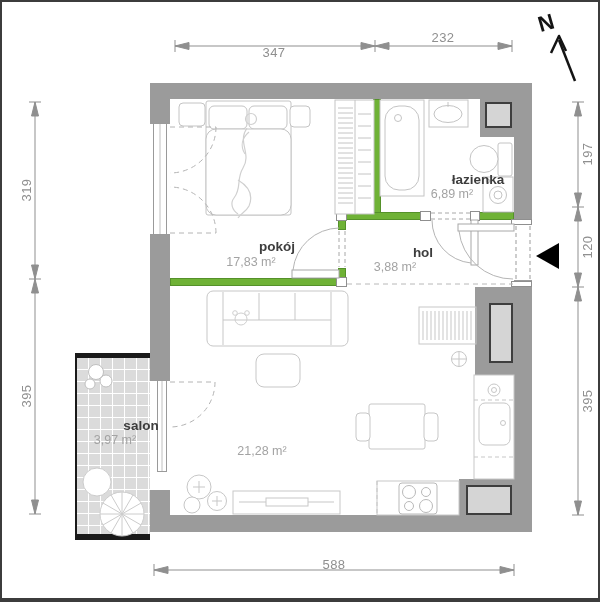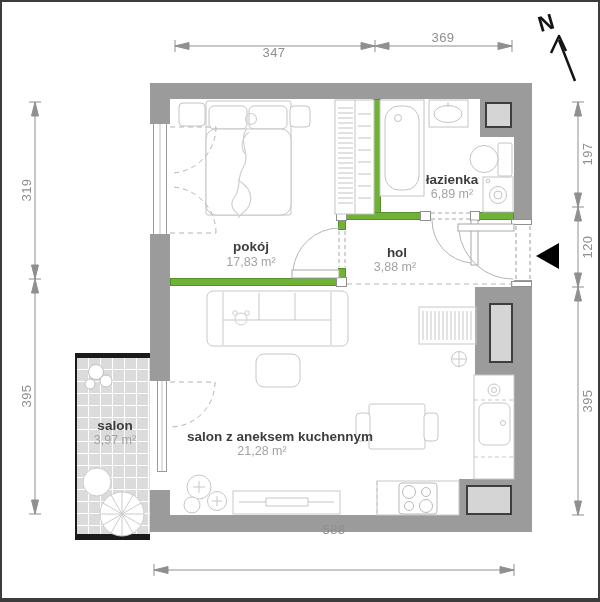--- a/index.html
+++ b/index.html
@@ -14,21 +14,21 @@
   .jamb{position:absolute;background:#fff;border:1px solid #8f8f8f;box-sizing:border-box;}
   .frame{position:absolute;background:#fff;border:1px solid #9a9a9a;box-sizing:border-box;}
   .blackbar{position:absolute;background:#1a1a1a;}
   .tiles{position:absolute;background-color:#dbdbdb;
     background-image:
       repeating-linear-gradient(to right,transparent 0,transparent 11px,#ffffff 11px,#ffffff 12px),
       repeating-linear-gradient(to bottom,transparent 0,transparent 11px,#ffffff 11px,#ffffff 12px);}
   .dimh,.dimv{position:absolute;color:#8f8f8f;font-size:13px;line-height:1;letter-spacing:.5px;white-space:nowrap;}
   .dimh{transform:translate(-50%,-50%);}
   .dimv{transform:translate(-50%,-50%) rotate(-90deg);}
-  .rname{position:absolute;transform:translate(-50%,-50%);font-size:13.5px;font-weight:700;color:#3d3d3d;white-space:nowrap;}
+  .rname{position:absolute;transform:translate(-50%,-50%);font-size:13.5px;font-weight:700;color:#3d3d3d;white-space:nowrap;margin-left:26px;}
   .rarea{position:absolute;transform:translate(-50%,-50%);font-size:12.5px;color:#a3a3a3;white-space:nowrap;}
   svg{position:absolute;left:0;top:0;}
 </style>
 </head>
 <body>
 
 <div id="canvas">
 
   <div class="wall" style="left:148px;top:81px;width:382px;height:16px"></div>
   <div class="wall" style="left:148px;top:81px;width:20px;height:41px"></div>
@@ -265,36 +265,35 @@
     </g>
 
     <g>
       <line x1="573" y1="79" x2="557" y2="38" stroke="#141414" stroke-width="2.5"></line>
       <path d="M549,51 L557,34 L564,49" fill="none" stroke="#141414" stroke-width="2.5" stroke-linejoin="round"></path>
       <text x="536" y="28" font-size="22" font-weight="bold" fill="#141414" font-family="Liberation Sans, sans-serif" transform="rotate(-16 545 20)">N</text>
     </g>
   </svg>
 
   <div class="dimh" style="left:272px;top:50px">347</div>
-  <div class="dimh" style="left:441px;top:35px">369</div>
-  <div class="dimh" style="left:332px;top:527px">588</div>
+  <div class="dimh" style="left:441px;top:35px">232</div>
+  <div class="dimh" style="left:332px;top:562px">588</div>
   <div class="dimv" style="left:24px;top:188px">319</div>
   <div class="dimv" style="left:24px;top:394px">395</div>
   <div class="dimv" style="left:585px;top:152px">197</div>
   <div class="dimv" style="left:585px;top:245px">120</div>
   <div class="dimv" style="left:585px;top:399px">395</div>
 
   <div class="rname" style="left:249px;top:244px">pokój</div>
   <div class="rarea" style="left:249px;top:260px">17,83 m²</div>
 
   <div class="rname" style="left:450px;top:177px">łazienka</div>
   <div class="rarea" style="left:450px;top:192px">6,89 m²</div>
 
   <div class="rname" style="left:395px;top:250px">hol</div>
   <div class="rarea" style="left:393px;top:265px">3,88 m²</div>
 
-  <div class="rname" style="left:278px;top:434px">salon z aneksem kuchennym</div>
   <div class="rarea" style="left:260px;top:449px">21,28 m²</div>
 
   <div class="rname" style="left:113px;top:423px">salon</div>
   <div class="rarea" style="left:113px;top:438px">3,97 m²</div>
 
 </div>
 
 </body></html>

